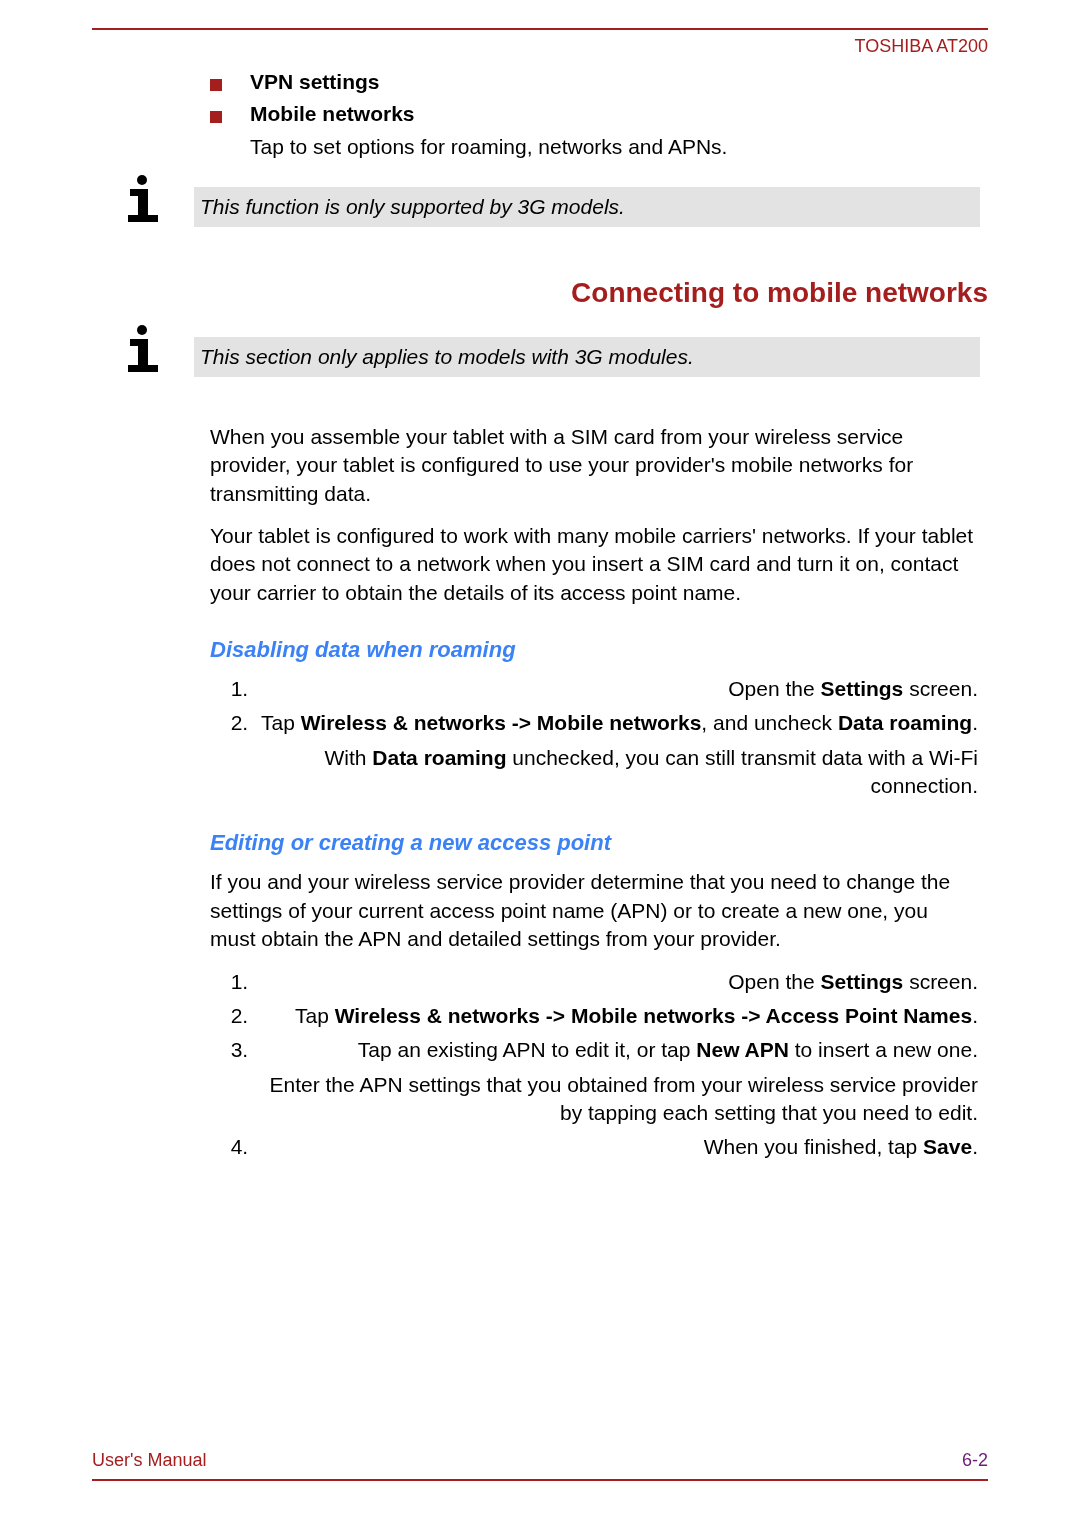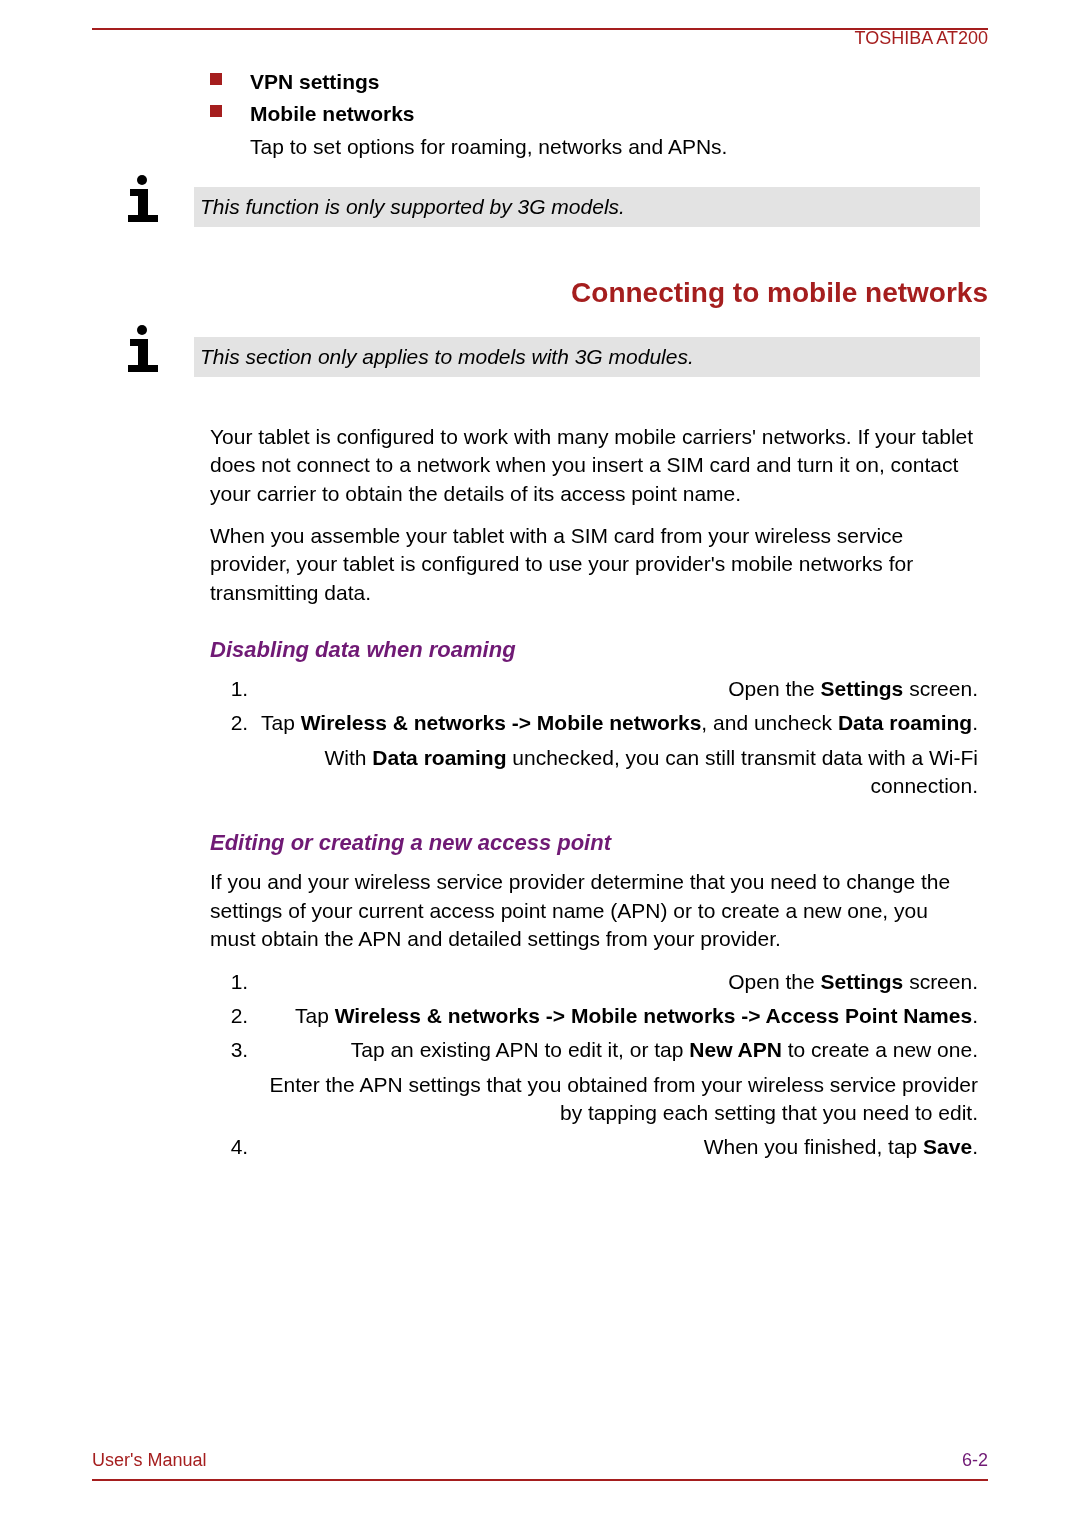--- a/index.html
+++ b/index.html
@@ -17,32 +17,33 @@
     left: 92px;
     right: 92px;
     bottom: 40px;
     border-top: 2px solid #a51e1e;
     border-bottom: 2px solid #a51e1e;
   }
   .header-title {
     position: absolute;
     top: -2px;
     right: 0;
+    padding-top: 8px;
     font-size: 18px;
     color: #a51e1e;
   }
   .content {
     position: absolute;
     top: 38px;
     left: 0;
     right: 0;
   }
   .bullet-row {
     display: flex;
-    align-items: flex-start;
+    align-items: center;
     margin-left: 118px;
     margin-bottom: 4px;
   }
   .bullet-square {
     width: 12px;
     height: 12px;
     background: #a51e1e;
     margin-top: 5px;
     margin-right: 28px;
     flex-shrink: 0;
@@ -96,21 +97,21 @@
     margin-right: 10px;
     font-size: 21px;
     line-height: 1.35;
     margin-bottom: 14px;
   }
   .h3 {
     font-family: Arial, Helvetica, sans-serif;
     font-weight: bold;
     font-style: italic;
     font-size: 22px;
-    color: #701a75;
+    color: #3b82f6;
     margin-left: 118px;
     margin-top: 30px;
     margin-bottom: 12px;
   }
   ol.steps {
     list-style: decimal;
     margin-left: 162px;
     margin-right: 10px;
     font-size: 21px;
     line-height: 1.35;
@@ -178,22 +179,22 @@
         <svg viewBox="0 0 44 50">
           <circle cx="22" cy="7" r="5" fill="#000"></circle>
           <rect x="10" y="16" width="18" height="7" fill="#000"></rect>
           <rect x="18" y="16" width="10" height="28" fill="#000"></rect>
           <rect x="8" y="42" width="30" height="7" fill="#000"></rect>
         </svg>
       </div>
       <div class="note-body">This section only applies to models with 3G modules.</div>
     </div>
 
+    <div class="body-para">When you assemble your tablet with a SIM card from your wireless service provider, your tablet is configured to use your provider's mobile networks for transmitting data.</div>
     <div class="body-para">Your tablet is configured to work with many mobile carriers' networks. If your tablet does not connect to a network when you insert a SIM card and turn it on, contact your carrier to obtain the details of its access point name.</div>
-    <div class="body-para">When you assemble your tablet with a SIM card from your wireless service provider, your tablet is configured to use your provider's mobile networks for transmitting data.</div>
 
     <div class="h3">Disabling data when roaming</div>
 
     <ol class="steps">
       <li>
         <span>Open the </span><span class="bold">Settings</span><span> screen.</span>
       </li>
       <li>
         <span>Tap </span><span class="bold">Wireless &amp; networks -&gt; Mobile networks</span><span>, and uncheck </span><span class="bold">Data roaming</span><span>.</span>
         <div class="subpara">
@@ -207,21 +208,21 @@
     <div class="body-para">If you and your wireless service provider determine that you need to change the settings of your current access point name (APN) or to create a new one, you must obtain the APN and detailed settings from your provider.</div>
 
     <ol class="steps">
       <li>
         <span>Open the </span><span class="bold">Settings</span><span> screen.</span>
       </li>
       <li>
         <span>Tap </span><span class="bold">Wireless &amp; networks -&gt; Mobile networks -&gt; Access Point Names</span><span>.</span>
       </li>
       <li>
-        <span>Tap an existing APN to edit it, or tap </span><span class="bold">New APN</span><span> to create a new one.</span>
+        <span>Tap an existing APN to edit it, or tap </span><span class="bold">New APN</span><span> to insert a new one.</span>
         <div class="subpara">Enter the APN settings that you obtained from your wireless service provider by tapping each setting that you need to edit.</div>
       </li>
       <li>
         <span>When you finished, tap </span><span class="bold">Save</span><span>.</span>
       </li>
     </ol>
 
   </div>
 
   <div class="footer-left">User's Manual</div>

